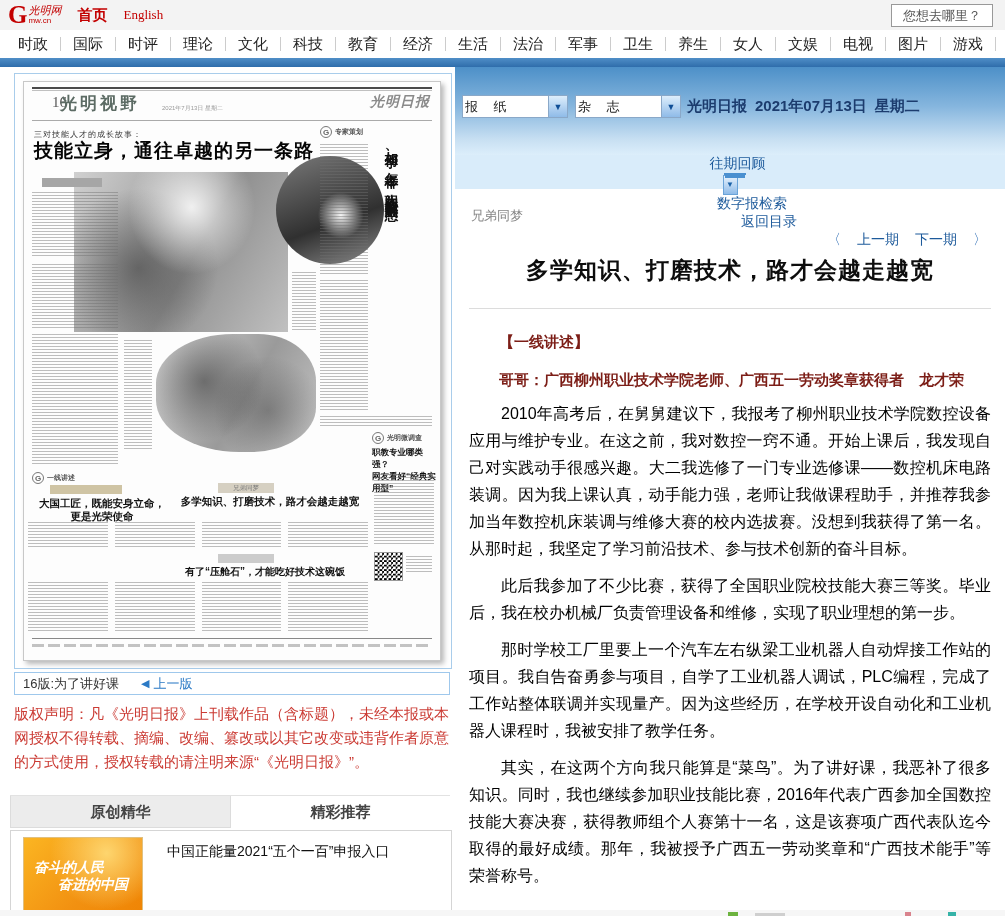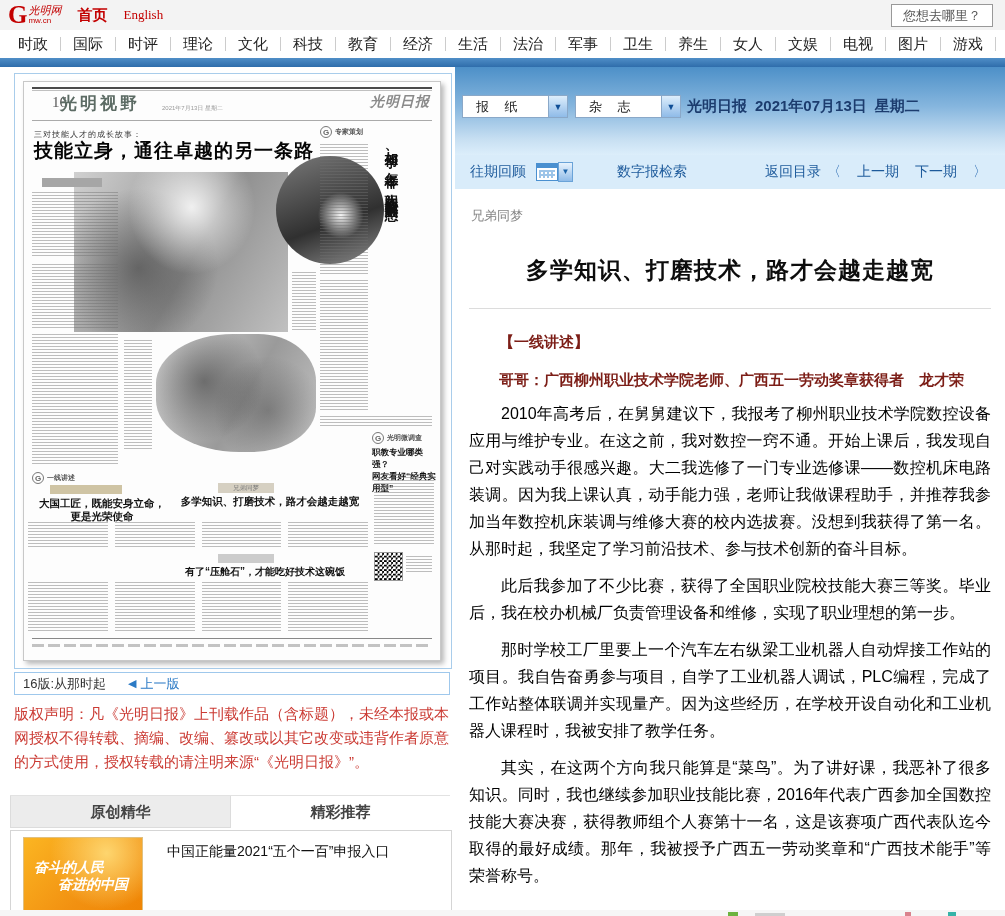--- a/index.html
+++ b/index.html
@@ -70,28 +70,28 @@
   .promo-img .l1{padding-left:10px;}
   .promo-img .l2{padding-left:34px;}
   .promo-link{position:absolute;left:156px;top:12px;font-size:14px;color:#111;cursor:pointer;text-decoration:none;}
 
   
   .rightcol{position:absolute;left:455px;top:67px;width:550px;}
   .gradient-panel{position:relative;height:88px;
       background:linear-gradient(180deg,#4d90c8 0%,#86b6de 45%,#c7dff2 82%,#dceefb 100%);}
   .xpselect{position:absolute;top:28px;height:21px;width:104px;background:#fff;border:1px solid #8aa8c8;
             display:flex;align-items:center;cursor:pointer;}
-  .xpselect .val{flex:1;padding-left:13px;font-size:13px;color:#222;letter-spacing:6px;white-space:nowrap;}
+  .xpselect .val{flex:1;padding-left:2px;font-size:13px;color:#222;letter-spacing:6px;white-space:nowrap;}
   .xpselect .btn{width:18px;align-self:stretch;background:linear-gradient(#ddeefc,#8fbbe8);
                  border-left:1px solid #8aa8c8;color:#0f4e96;font-size:9px;display:flex;
                  align-items:center;justify-content:center;}
   .issue-title{position:absolute;left:232px;top:30px;font-size:15px;font-weight:bold;color:#1c3c6e;white-space:nowrap;}
   .issue-title span{margin-right:8px;}
 
-  .issue-bar{height:34px;background:#d9ecfa;display:flex;align-items:center;font-size:14px;color:#1d5a9b;}
+  .issue-bar{height:34px;background:#d9ecfa;display:flex;align-items:center;font-size:14px;color:#1d5a9b;flex-direction:column;}
   .issue-bar .item{cursor:pointer;}
   .ib-past{margin-left:15px;}
   .cal{width:20px;height:16px;background:#fff;border:1px solid #4a90d0;position:relative;display:inline-block;
        margin-left:10px;vertical-align:middle;cursor:pointer;}
   .cal::before{content:"";position:absolute;left:0;right:0;top:0;height:4px;background:#4a90d0;}
   .cal::after{content:"";position:absolute;left:2px;right:2px;top:6px;bottom:2px;
       background-image:repeating-linear-gradient(to right,#9cc4e8 0 2px,transparent 2px 4px),
                        repeating-linear-gradient(#9cc4e8 0 2px,transparent 2px 4px);}
   .calarrow{display:inline-block;width:13px;height:18px;background:linear-gradient(#e8f3fd,#8fbbe8);
             border:1px solid #6aa3d8;color:#1a62a8;font-size:8px;line-height:18px;text-align:center;
@@ -256,21 +256,21 @@
       <div class="np qr"></div>
       <div class="ft" style="left:382px;top:474px;width:26px;height:18px;"></div>
 
       <div class="np" style="left:8px;top:556px;width:400px;height:1px;background:#888;"></div>
       <div class="np" style="left:8px;top:562px;width:400px;height:3px;opacity:.5;
            background:repeating-linear-gradient(to right,#888 0 12px,transparent 12px 16px);"></div>
     </div>
   </div>
 
   <div class="page-bar">
-    <span class="lbl">16版:从那时起</span>
+    <span class="lbl">16版:为了讲好课</span>
     <span class="prev-page">
       <span class="tri">◀</span>
       <span>上一版</span>
     </span>
   </div>
 
   <p class="copyright">版权声明：凡《光明日报》上刊载作品（含标题），未经本报或本网授权不得转载、摘编、改编、篡改或以其它改变或违背作者原意的方式使用，授权转载的请注明来源“《光明日报》”。</p>
 
   <div class="tabs">
     <div class="tab inactive">原创精华</div>

